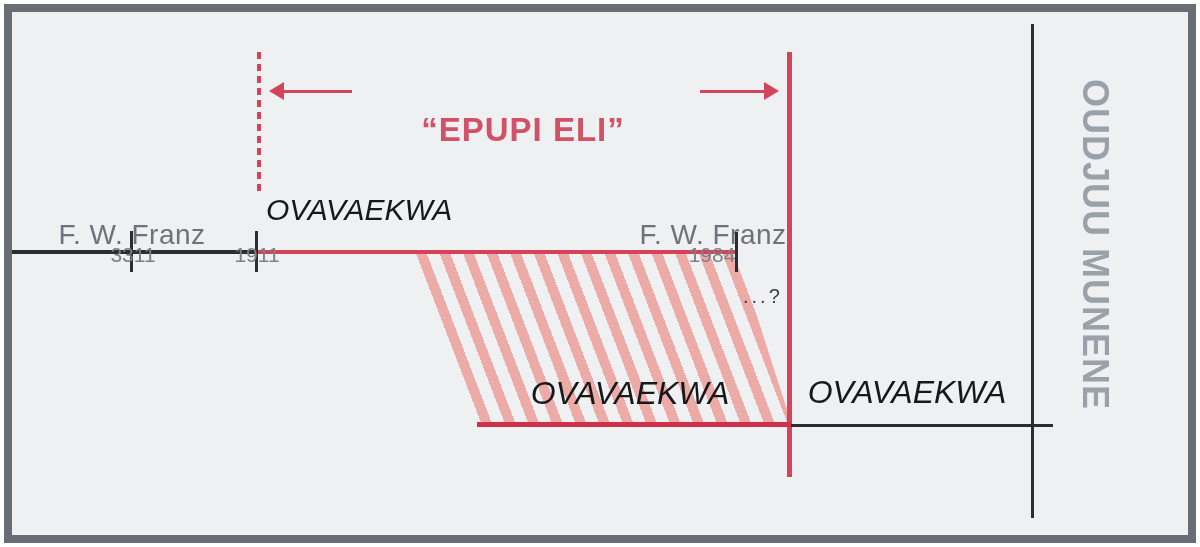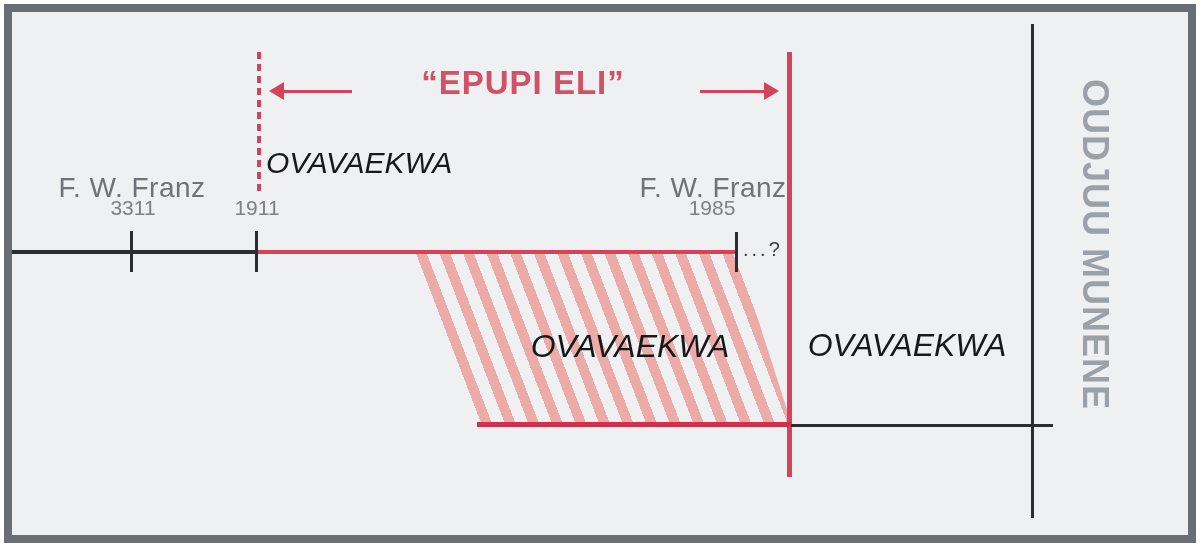--- a/index.html
+++ b/index.html
@@ -24,21 +24,21 @@
   .arrow-shaft{height:3px;background:#d3445a;}
   .arrow-head-left{
     width:0;height:0;border-top:9px solid rgba(0,0,0,0);border-bottom:9px solid rgba(0,0,0,0);
     border-right:15px solid #d3445a;
   }
   .arrow-head-right{
     width:0;height:0;border-top:9px solid rgba(0,0,0,0);border-bottom:9px solid rgba(0,0,0,0);
     border-left:15px solid #d3445a;
   }
   
-  .txt{white-space:nowrap;}
+  .txt{white-space:nowrap;margin-top:47px;}
   .center{transform:translateX(-50%);}
   .franz{font-size:28px;font-weight:normal;color:#6d7378;letter-spacing:.5px;}
   .year{font-size:21px;color:#7b8187;}
   .era{font-size:33px;font-weight:bold;color:#d15266;letter-spacing:1px;}
   .gen{font-size:32px;font-style:italic;color:#17181a;}
   .gen-top{font-size:30px;font-style:italic;color:#17181a;}
   .dots{font-size:20px;color:#3a3e42;letter-spacing:3px;}
   .side-vert{
     writing-mode:vertical-rl;font-size:36px;font-weight:bold;color:#9aa1a8;
     letter-spacing:1px;text-align:center;
@@ -73,21 +73,21 @@
 
   <div class="abs txt era center" style="left:523px;top:64px;">“EPUPI ELI”</div>
 
   <div class="abs txt gen-top" style="left:266px;top:146px;">OVAVAEKWA</div>
 
   <div class="abs txt franz center" style="left:132px;top:172px;">F. W. Franz</div>
   <div class="abs txt year center" style="left:133px;top:196px;">3311</div>
   <div class="abs txt year center" style="left:257px;top:196px;">1911</div>
 
   <div class="abs txt franz center" style="left:713px;top:172px;">F. W. Franz</div>
-  <div class="abs txt year center" style="left:712px;top:196px;">1985</div>
+  <div class="abs txt year center" style="left:712px;top:196px;">1984</div>
 
   <div class="abs txt dots" style="left:743px;top:238px;">...?</div>
 
   <div class="abs txt gen center" style="left:630px;top:328px;">OVAVAEKWA</div>
   <div class="abs txt gen center" style="left:907px;top:327px;">OVAVAEKWA</div>
 
   <div class="abs side-vert" style="left:1068px;top:72px;height:345px;width:48px;">OUDJUU MUNENE</div>
 </div>
 
 </body></html>

